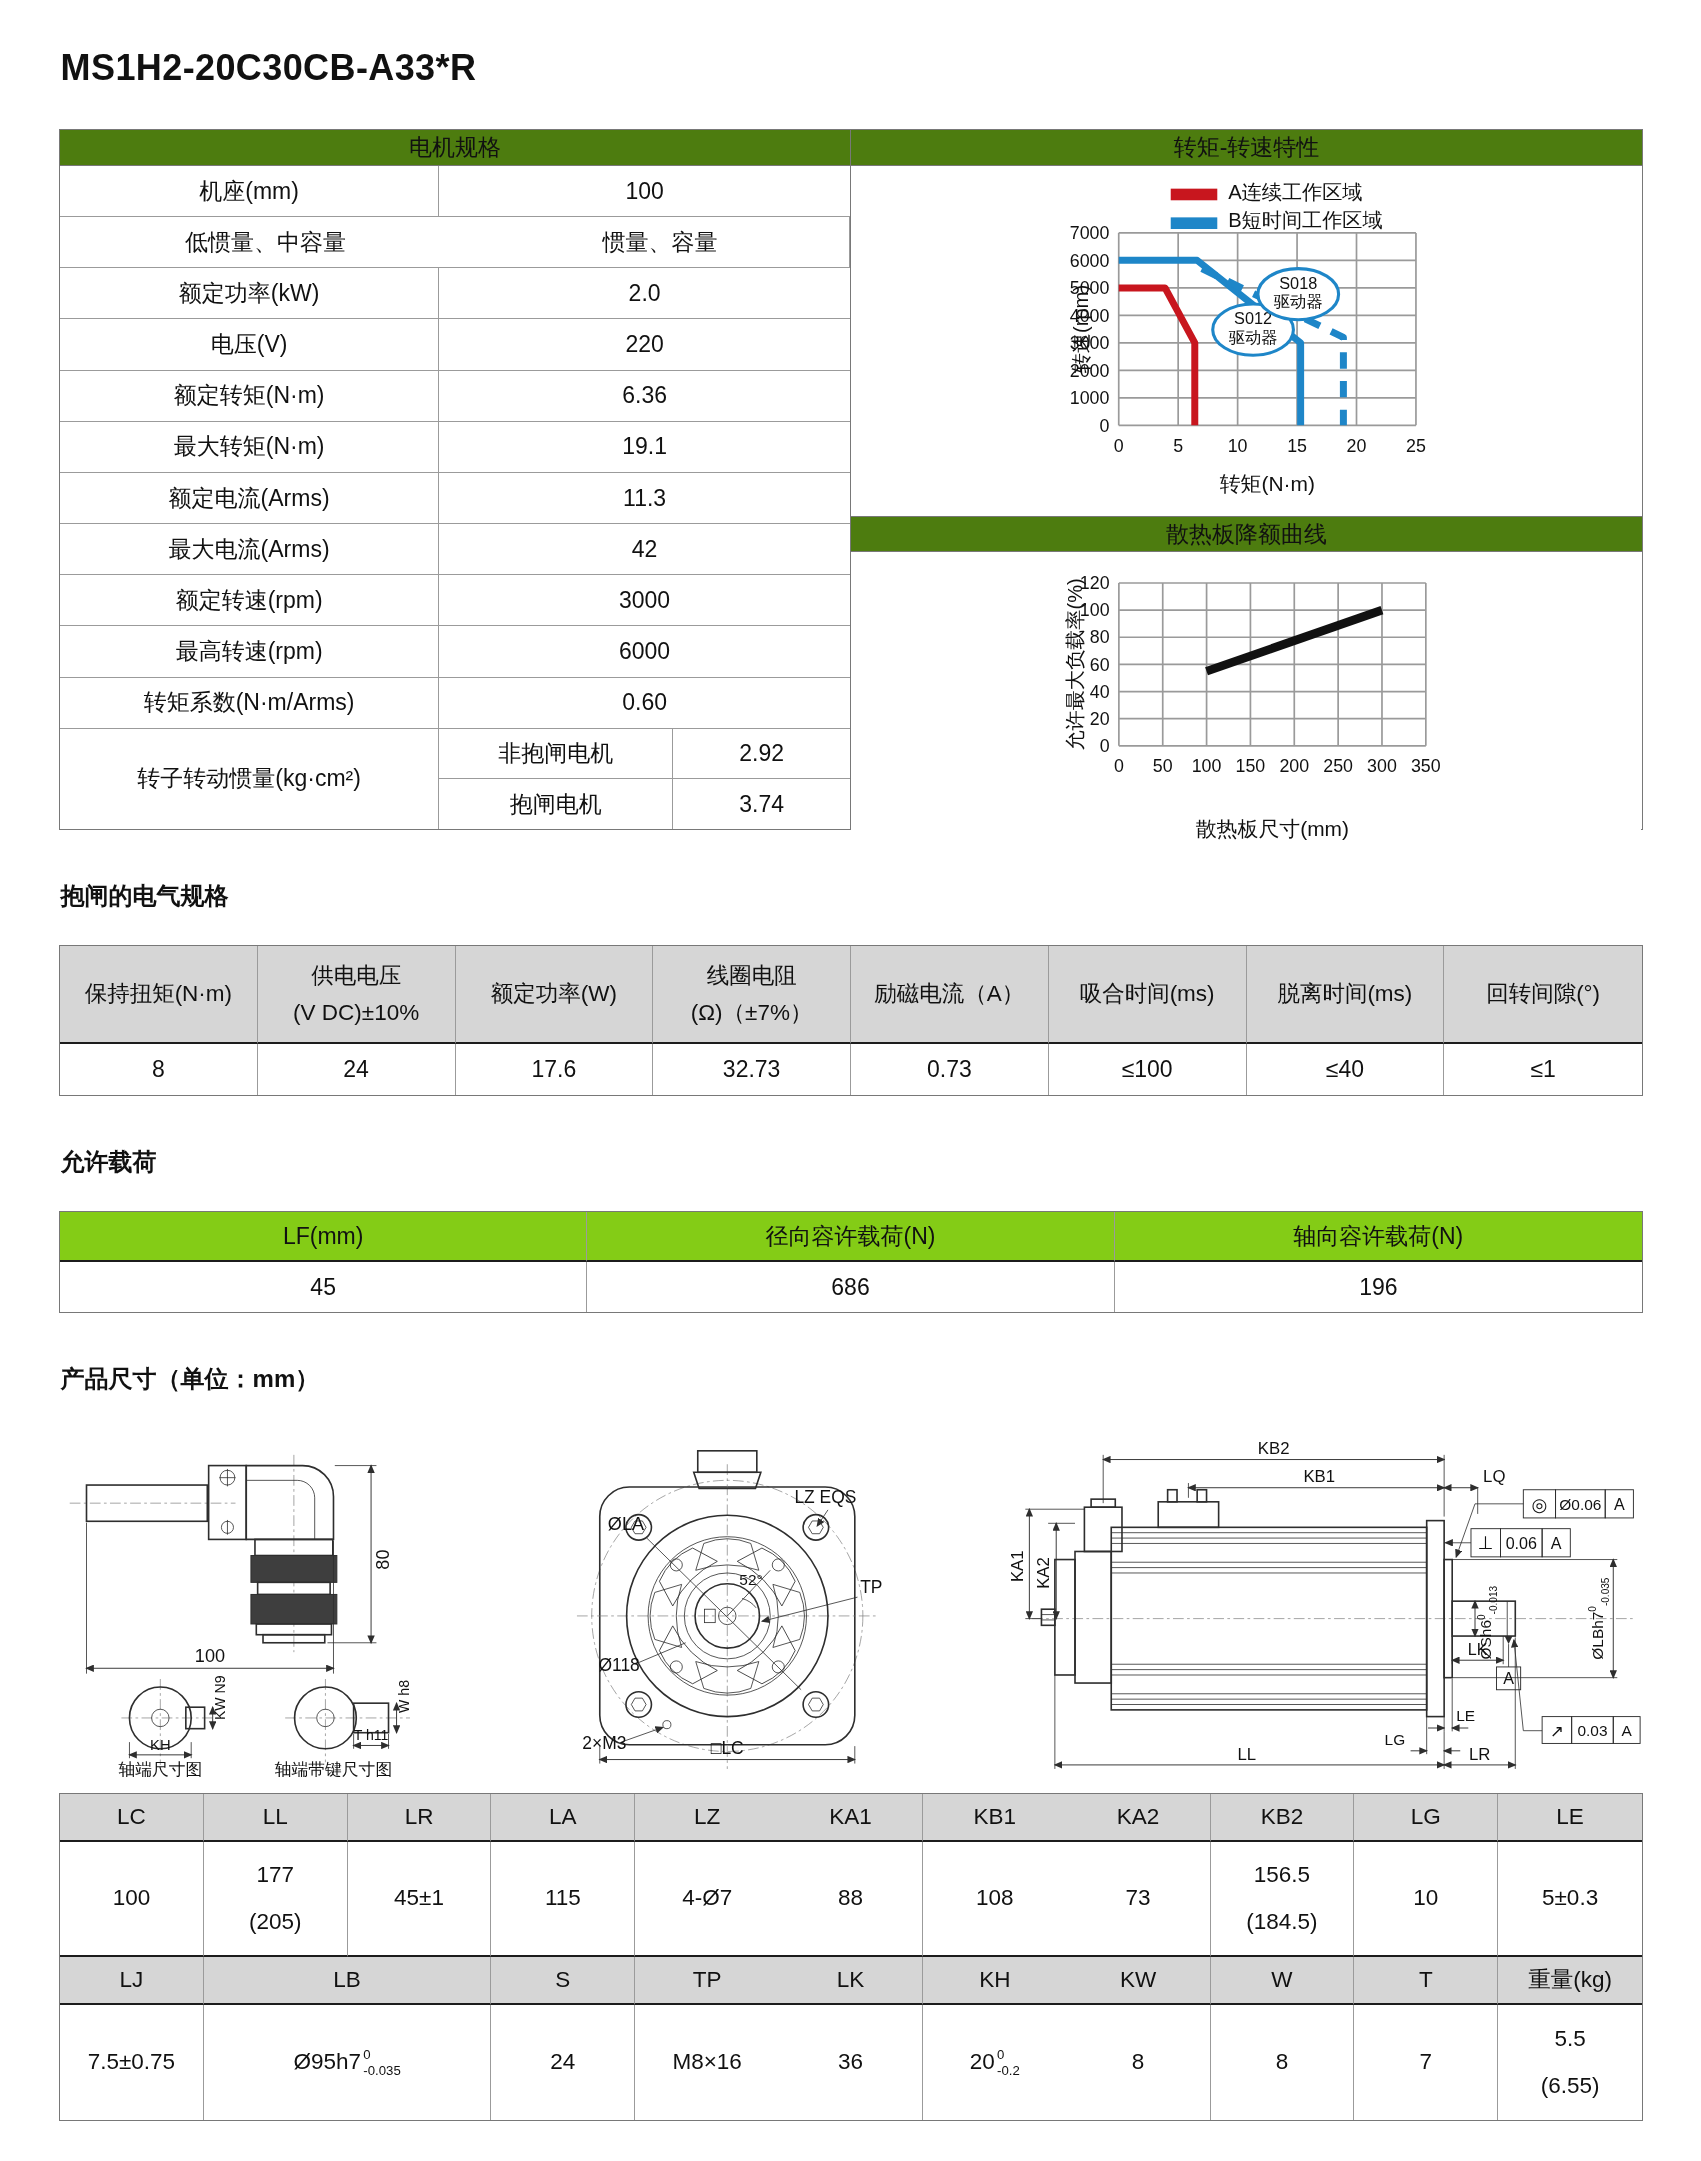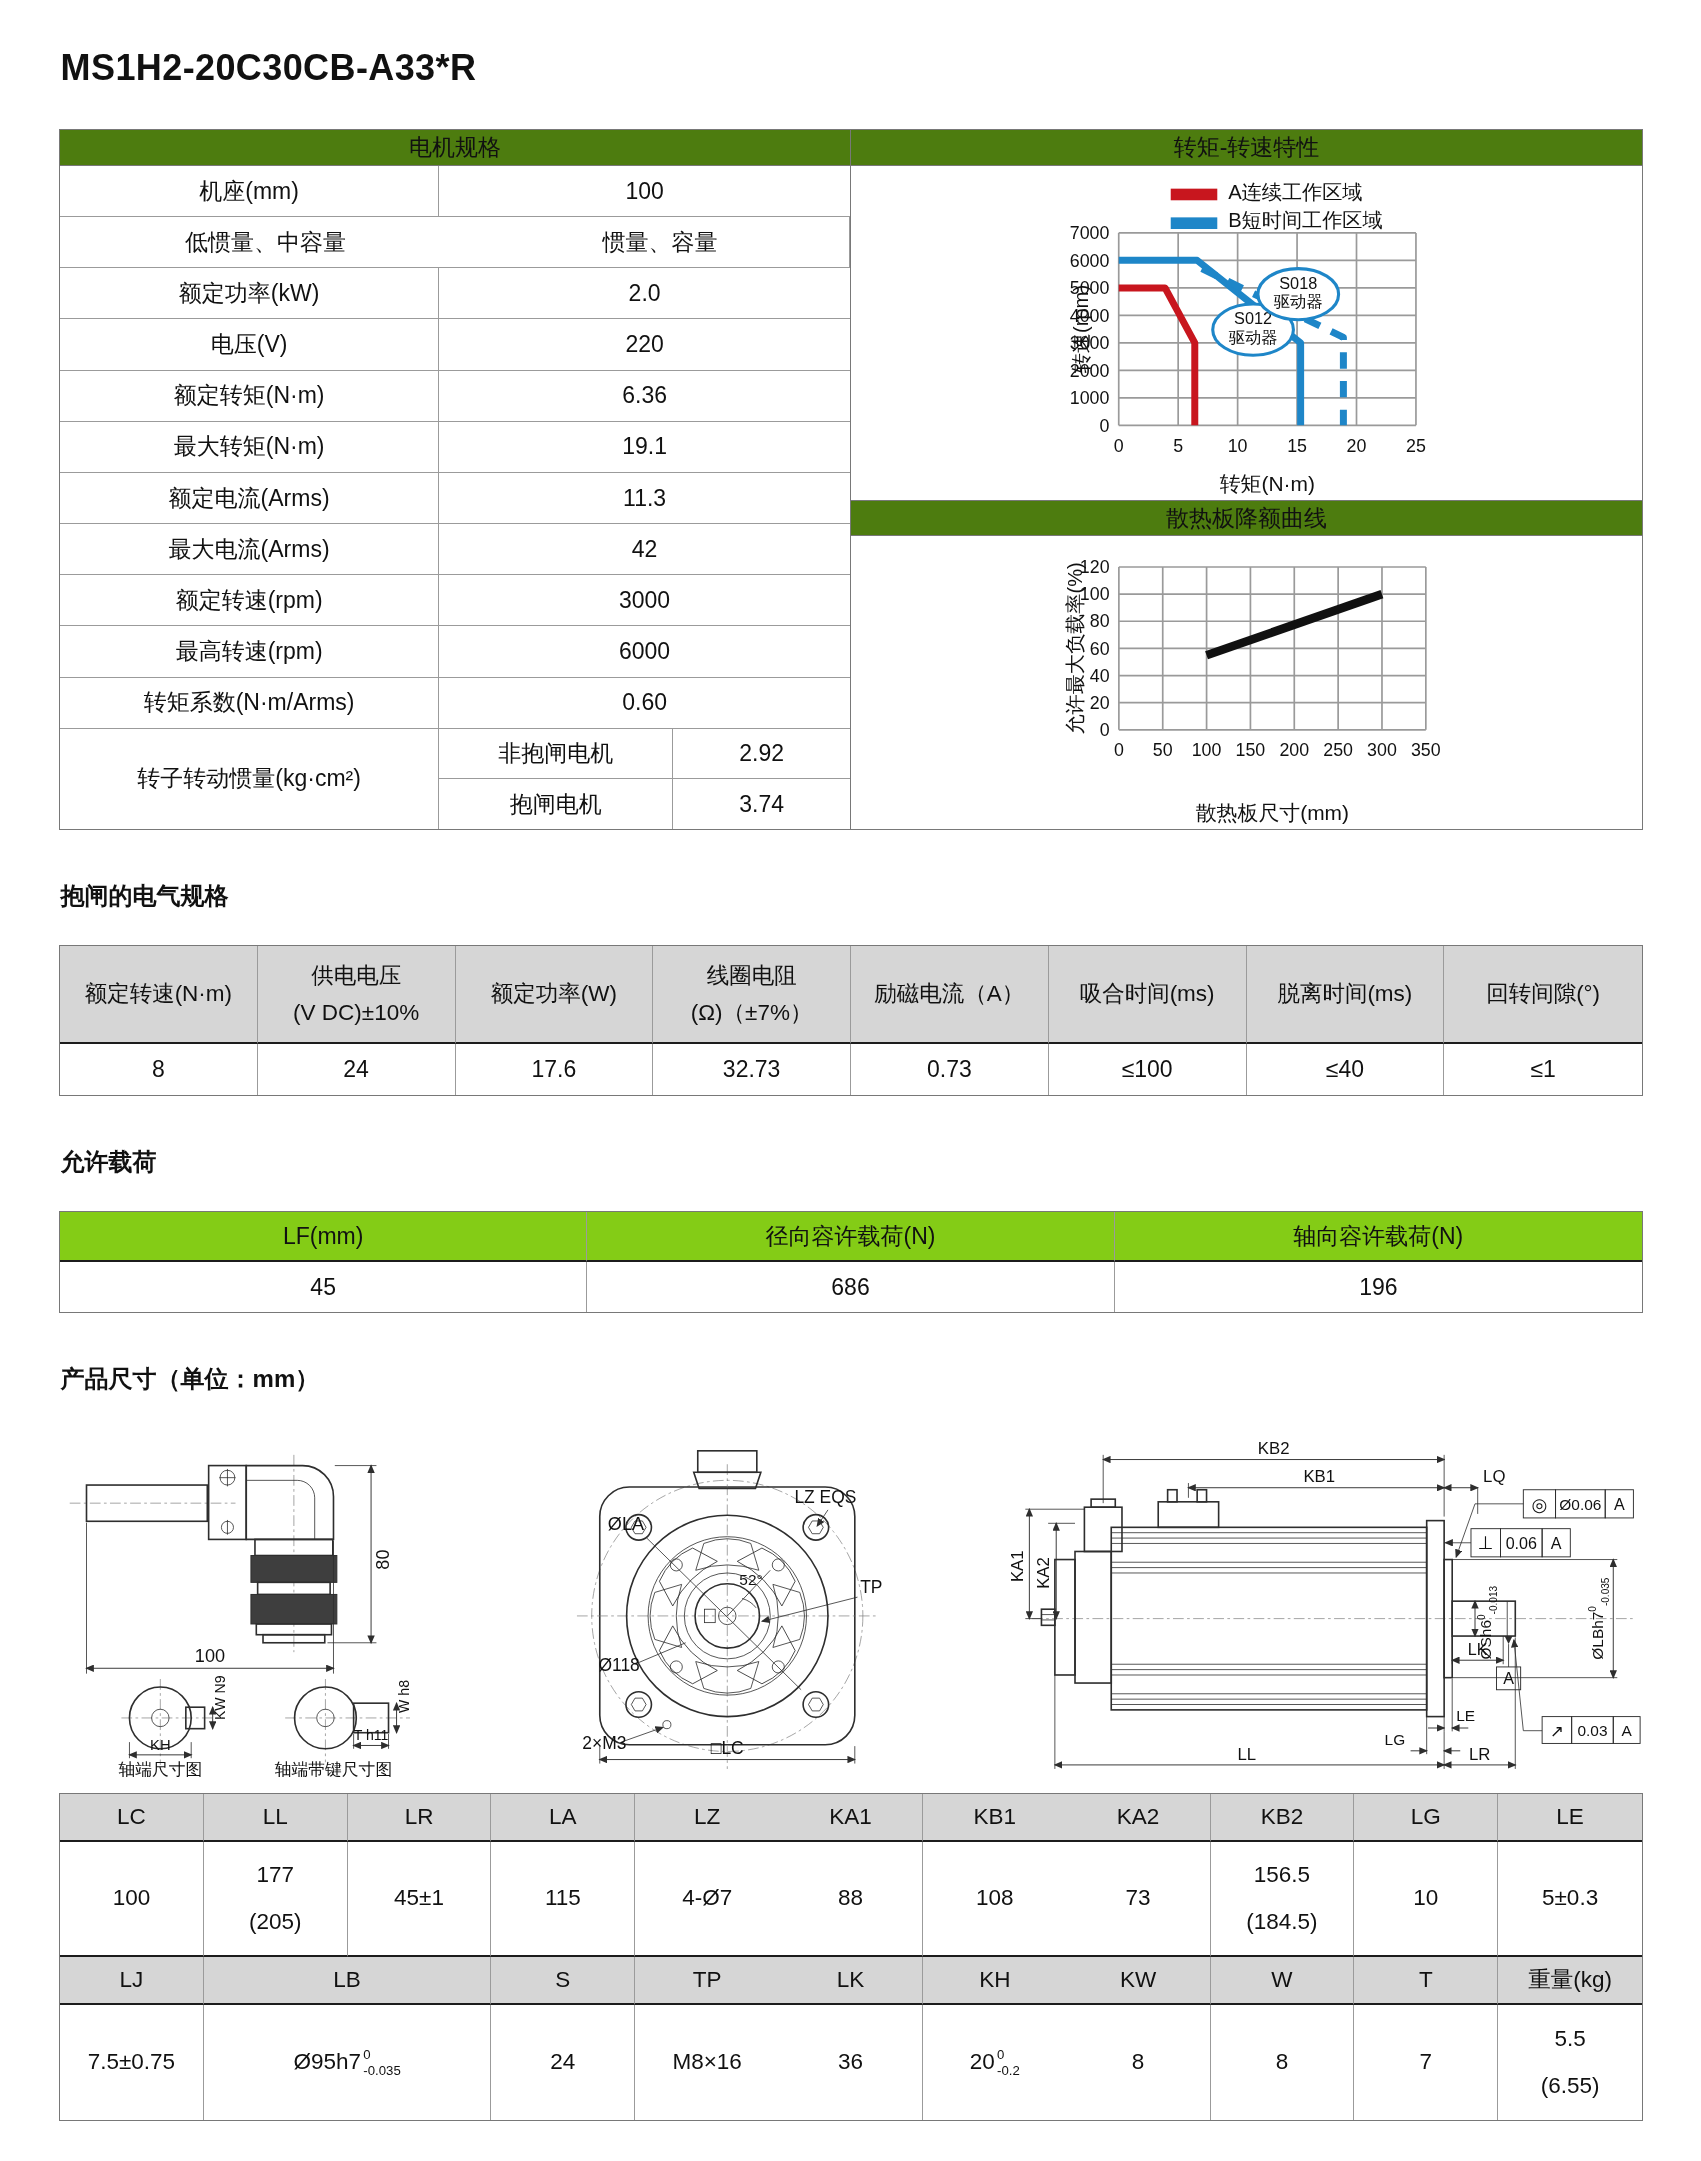--- a/index.html
+++ b/index.html
@@ -6,21 +6,21 @@
     font-family:"Liberation Sans","DejaVu Sans",sans-serif;}
   .page{width:1702px;height:2161px;box-sizing:border-box;padding:33px 59px 0 59px;
     position:relative;overflow:hidden;background:#fff;}
   .title{font-size:36px;font-weight:bold;margin:14px 0 40px 1.6px;letter-spacing:0.4px;}
   
   .spec-block{display:flex;height:699px;border:1.6px solid #787878;}
   .spec-left{width:50%;display:flex;flex-direction:column;border-right:1.6px solid #787878;box-sizing:border-box;}
   .spec-right{width:50%;display:flex;flex-direction:column;box-sizing:border-box;}
   .bar{flex:0 0 36px;background:#4d7c0f;display:flex;align-items:center;justify-content:center;
     font-size:23px;border-bottom:1.6px solid #787878;box-sizing:border-box;}
-  .bar.mid{border-top:1.6px solid #787878;}
+  .bar.mid{border-top:1.6px solid #787878;margin-top:16px;}
   .srow{flex:1;display:flex;border-bottom:0.8px solid #9b9b9b;}
   .srow:last-child{border-bottom:none;}
   .cell{display:flex;align-items:center;justify-content:center;font-size:23px;text-align:center;}
   .lab{width:48%;border-right:0.8px solid #9b9b9b;box-sizing:border-box;}
   .val{width:52%;}
   .irow{flex:2;display:flex;}
   .isub{width:52%;display:flex;flex-direction:column;}
   .isubrow{flex:1;display:flex;border-bottom:0.8px solid #9b9b9b;}
   .isubrow:last-child{border-bottom:none;}
   .isublab{width:57%;border-right:0.8px solid #9b9b9b;box-sizing:border-box;display:flex;align-items:center;justify-content:center;font-size:23px;}
@@ -207,21 +207,21 @@
           <text x="333" y="48" text-anchor="end" font-size="23" fill="#222">120</text>
           <text x="543" y="366" text-anchor="middle" font-size="27" fill="#111">散热板尺寸(mm)</text>
           <text x="298" y="145" text-anchor="middle" font-size="26" fill="#111" transform="rotate(-90 298 145)">允许最大负载率(%)</text>
           <polyline points="458.1,153.8 684.4,75.0" fill="none" stroke="#111111" stroke-width="11" stroke-linejoin="round" stroke-dasharray="none"></polyline>
         </svg>
     </div>
   </div>
 
   <div class="sec-h">抱闸的电气规格</div>
   <div class="btable">
-    <div class="bth">额定转速(N·m)</div>
+    <div class="bth">保持扭矩(N·m)</div>
     <div class="bth">供电电压
 (V DC)±10%</div>
     <div class="bth">额定功率(W)</div>
     <div class="bth">线圈电阻
 (Ω)（±7%）</div>
     <div class="bth">励磁电流（A）</div>
     <div class="bth">吸合时间(ms)</div>
     <div class="bth">脱离时间(ms)</div>
     <div class="bth lastcol">回转间隙(°)</div>
     <div class="btv">8</div>

